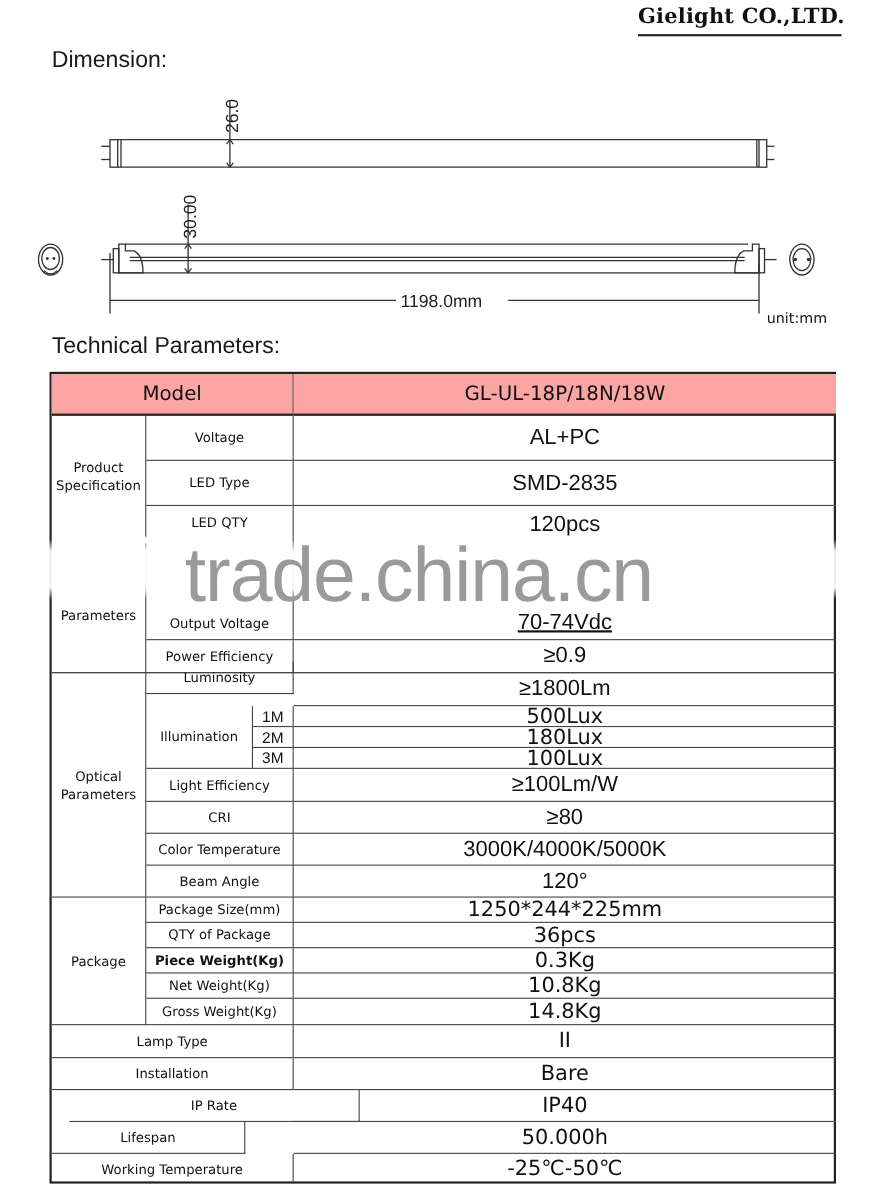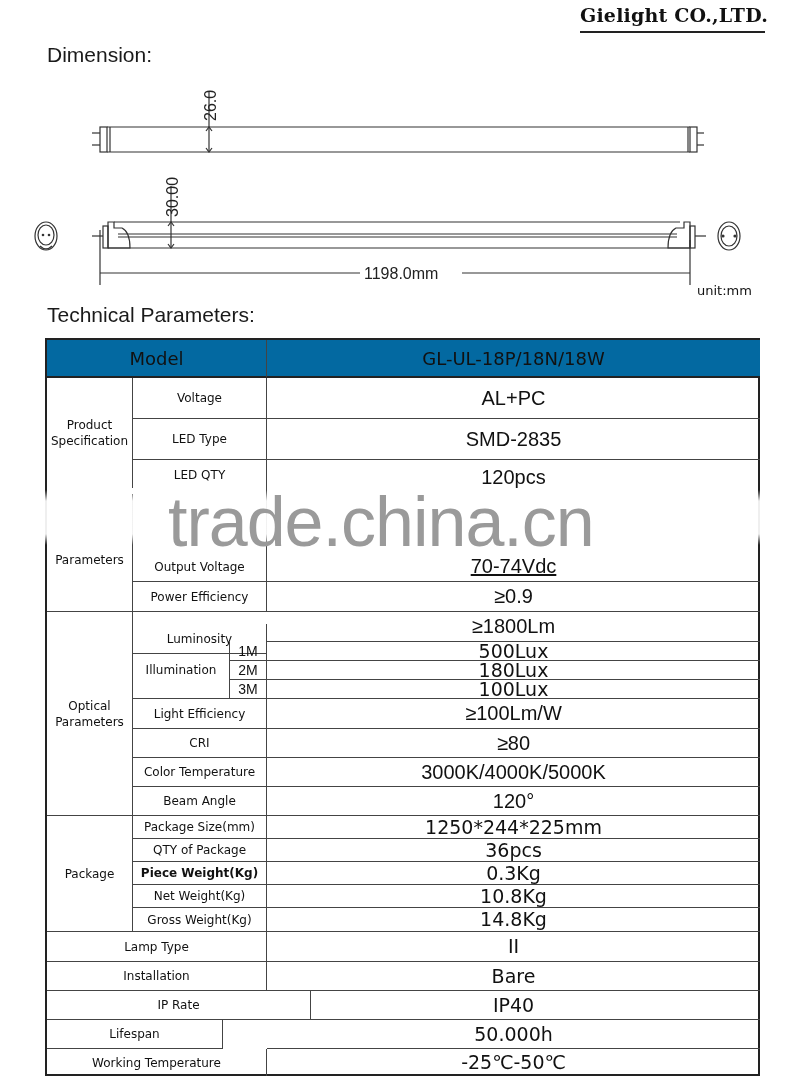--- a/index.html
+++ b/index.html
@@ -12,21 +12,21 @@
   #dim-title { left:47px; top:43px; }
   #tech-title { left:47px; top:303px; }
   .drawing { position:absolute; left:0; top:0; width:800px; height:300px; }
   .dim-text { font-family:"Liberation Sans", sans-serif; font-size:16px; fill:#222; }
   .unit { position:absolute; left:697px; top:283px; font-size:13px; font-family:"DejaVu Sans", sans-serif; color:#111; }
 
   .tbl { position:absolute; left:45px; top:338px; width:715px; height:738px;
          border:2px solid #222; box-sizing:border-box; }
   .cell { position:absolute; box-sizing:border-box; display:flex; align-items:center;
           justify-content:center; text-align:center; border-right:1px solid #444; border-bottom:1px solid #444; }
-  .hdr { background:#0369a1; font-family:"DejaVu Sans", sans-serif; font-size:18px; border-bottom:2px solid #222; }
+  .hdr { background:#fca5a5; font-family:"DejaVu Sans", sans-serif; font-size:18px; border-bottom:2px solid #222; }
   .grp { font-family:"DejaVu Sans", sans-serif; font-size:12px; line-height:16px; }
   .lbl { font-family:"DejaVu Sans", sans-serif; font-size:12px; }
   .val { font-family:"Liberation Sans", sans-serif; font-size:20px; border-right:none; }
   .val.narrow { font-family:"DejaVu Sans", sans-serif; font-size:19px; line-height:19px; }
   .sub { font-family:"Liberation Sans", sans-serif; font-size:14px; }
   .wm-blur { position:absolute; left:0; top:490px; width:800px; height:55px;
              background:linear-gradient(180deg, rgba(255,255,255,0.0), rgba(255,255,255,0.93) 20%, rgba(255,255,255,0.93) 80%, rgba(255,255,255,0.0)); }
   .wm-text { position:absolute; left:168px; top:482px; font-family:"Liberation Sans", sans-serif;
              font-size:70px; color:#9a9a9a; letter-spacing:-1px; }
 </style>
@@ -112,21 +112,21 @@
 
   <div class="cell grp" style="left:0;top:154px;width:86px;height:118px;border-top:none;align-items:flex-start;padding-top:58px;">Parameters</div>
   <div class="cell lbl" style="left:86px;top:212px;width:134px;height:30px;">Output Voltage</div>
   <div class="cell val" style="left:220px;top:212px;width:493px;height:30px;text-decoration:underline;">70-74Vdc</div>
   <div class="cell lbl" style="left:86px;top:242px;width:134px;height:30px;">Power Efficiency</div>
   <div class="cell val" style="left:220px;top:242px;width:493px;height:30px;">≥0.9</div>
   <div class="cell" style="left:86px;top:154px;width:134px;height:58px;border-bottom:none;"></div>
   <div class="cell" style="left:0;top:271px;width:713px;height:1px;border:none;background:#444;"></div>
 
   <div class="cell grp" style="left:0;top:272px;width:86px;height:204px;">Optical Parameters</div>
-  <div class="cell lbl" style="left:86px;top:284px;width:134px;height:30px;">Luminosity</div>
+  <div class="cell lbl" style="left:86px;top:261px;width:134px;height:30px;">Luminosity</div>
   <div class="cell val" style="left:220px;top:272px;width:493px;height:30px;">≥1800Lm</div>
 
   <div class="cell lbl" style="left:86px;top:302px;width:97px;height:57px;">Illumination</div>
   <div class="cell sub" style="left:183px;top:302px;width:37px;height:19px;">1M</div>
   <div class="cell val narrow" style="left:220px;top:302px;width:493px;height:19px;">500Lux</div>
   <div class="cell sub" style="left:183px;top:321px;width:37px;height:19px;">2M</div>
   <div class="cell val narrow" style="left:220px;top:321px;width:493px;height:19px;">180Lux</div>
   <div class="cell sub" style="left:183px;top:340px;width:37px;height:19px;">3M</div>
   <div class="cell val narrow" style="left:220px;top:340px;width:493px;height:19px;">100Lux</div>
 
@@ -148,21 +148,21 @@
   <div class="cell val narrow" style="left:220px;top:522px;width:493px;height:23px;">0.3Kg</div>
   <div class="cell lbl" style="left:86px;top:545px;width:134px;height:23px;">Net Weight(Kg)</div>
   <div class="cell val narrow" style="left:220px;top:545px;width:493px;height:23px;">10.8Kg</div>
   <div class="cell lbl" style="left:86px;top:568px;width:134px;height:24px;">Gross Weight(Kg)</div>
   <div class="cell val narrow" style="left:220px;top:568px;width:493px;height:24px;">14.8Kg</div>
 
   <div class="cell lbl" style="left:0;top:592px;width:220px;height:30px;">Lamp Type</div>
   <div class="cell val narrow" style="left:220px;top:592px;width:493px;height:30px;">II</div>
   <div class="cell lbl" style="left:0;top:622px;width:220px;height:29px;">Installation</div>
   <div class="cell val narrow" style="left:220px;top:622px;width:493px;height:29px;">Bare</div>
-  <div class="cell lbl" style="left:0;top:651px;width:264px;height:29px;text-align:right;">IP Rate</div>
+  <div class="cell lbl" style="left:16px;top:651px;width:264px;height:29px;text-align:right;">IP Rate</div>
   <div class="cell val narrow" style="left:220px;top:651px;width:493px;height:29px;">IP40</div>
   <div class="cell lbl" style="left:0;top:680px;width:176px;height:29px;">Lifespan</div>
   <div class="cell val narrow" style="left:220px;top:680px;width:493px;height:29px;">50.000h</div>
   <div class="cell lbl" style="left:0;top:709px;width:220px;height:27px;border-bottom:none;">Working Temperature</div>
   <div class="cell val narrow" style="left:220px;top:709px;width:493px;height:27px;border-bottom:none;">-25℃-50℃</div>
 </div>
 
 <div class="wm-blur"></div>
 <div class="wm-text">trade.china.cn</div>
 

